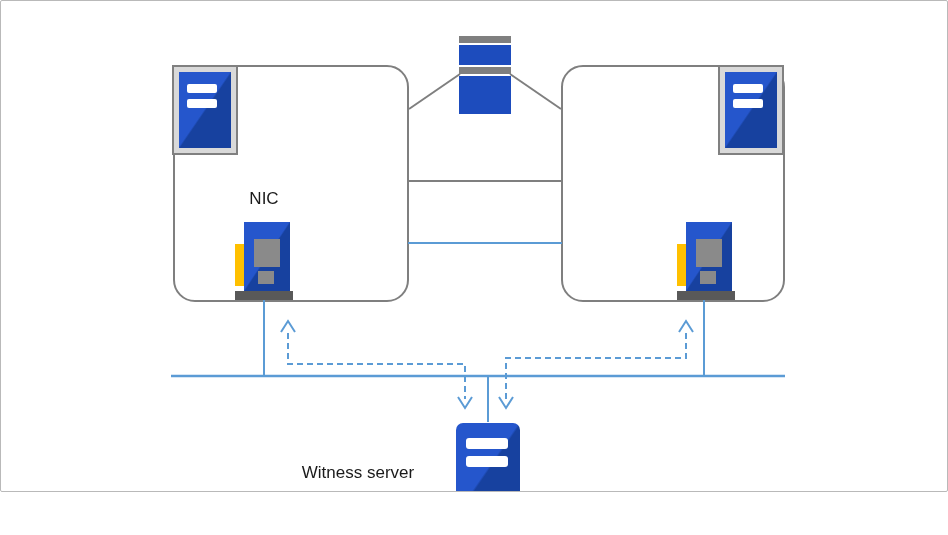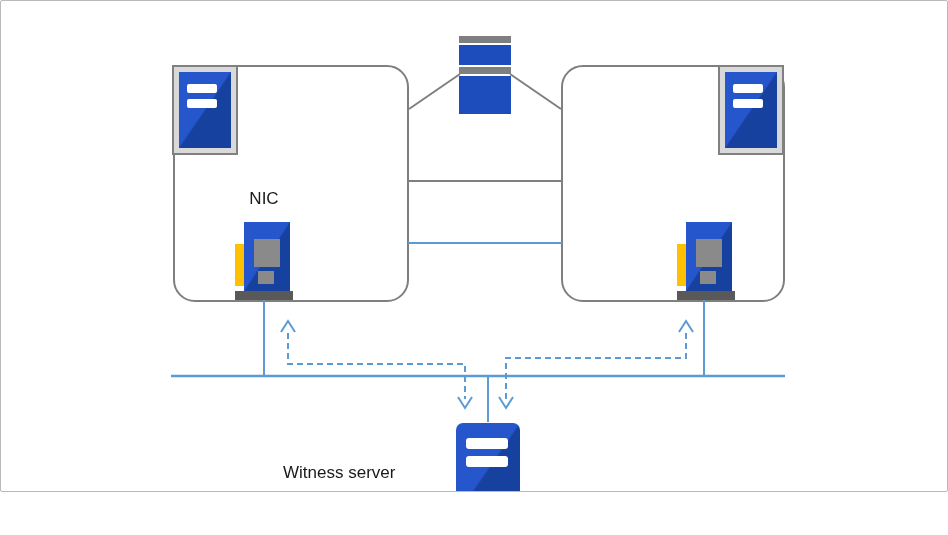--- a/index.html
+++ b/index.html
@@ -90,21 +90,21 @@
     position: absolute; left: 10px; width: 42px; height: 11px;
     background: #ffffff; border-radius: 3px;
   }
   .wbar.b1 { top: 15px; }
   .wbar.b2 { top: 33px; }
 
   
   .label { position: absolute; z-index: 4; color: #1a1a1a; font-size: 17px; white-space: nowrap; }
   .label-nic       { left: 233px; top: 188px; width: 60px; text-align: center; }
   .label-heartbeat { left: 306px; top: 330px; }
-  .label-witness   { left: 282px; top: 462px; width: 150px; text-align: left; }
+  .label-witness   { left: 282px; top: 462px; width: 150px; text-align: center; }
 </style>
 </head>
 <body>
 
 <div class="canvas">
 
   <div class="node node-left"></div>
   <div class="node node-right"></div>
 
   <svg class="lines" width="948" height="535" viewBox="0 0 948 535">

